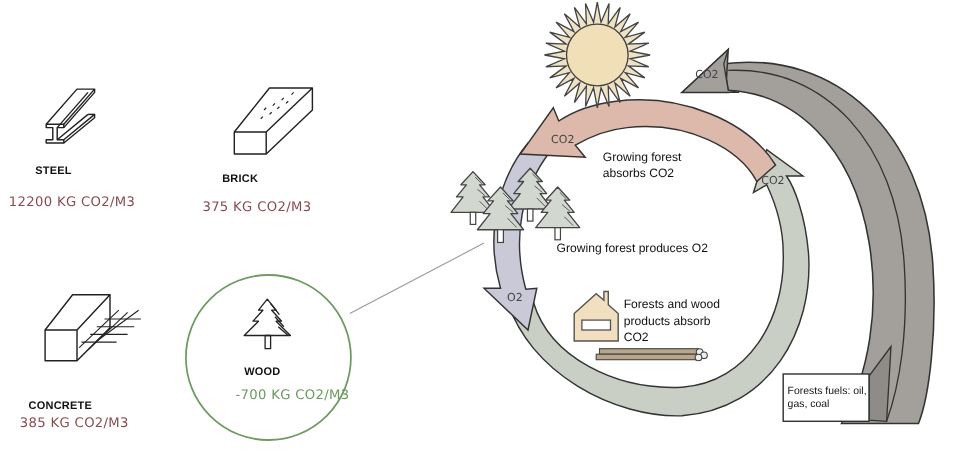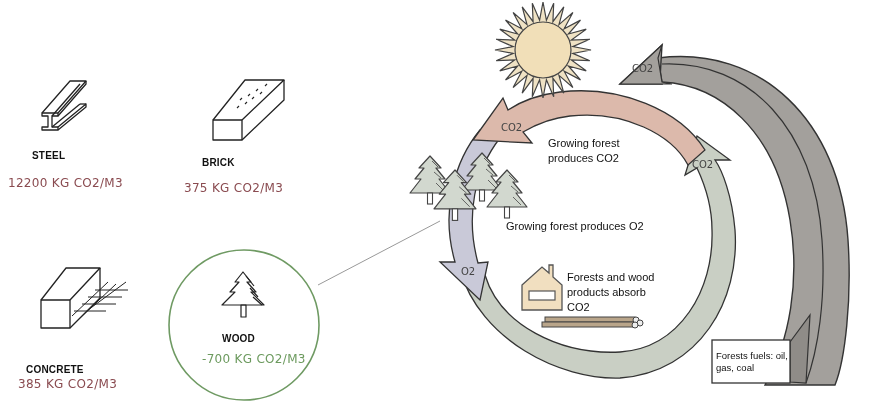--- a/index.html
+++ b/index.html
@@ -1,20 +1,20 @@
 <!DOCTYPE html>
 <html><head>
 <meta charset="utf-8">
 <style>
   html, body { margin: 0; padding: 0; background: #ffffff; }
   body { width: 870px; height: 411px; position: relative; overflow: hidden; font-family: "DejaVu Sans", sans-serif; }
   .abs { position: absolute; }
   .mat-name { font-family: "Liberation Sans", sans-serif; font-weight: bold; font-size: 10px; color: #111; letter-spacing: 0.2px; }
   .mat-val { font-family: "DejaVu Sans", sans-serif; font-size: 12px; color: #8a4b50; letter-spacing: 0.3px; }
-  .mat-val.wood { color: #6c9a5e; }
+  .mat-val.wood { color: #6c9a5e; margin-left: 12px; }
   .lbl { font-family: "Liberation Sans", sans-serif; font-weight: normal; font-size: 11px; color: #111; line-height: 15px; }
   .arrowlbl { font-family: "DejaVu Sans", sans-serif; font-size: 10px; color: #444; }
   svg { position: absolute; left: 0; top: 0; }
 </style>
 </head>
 <body>
 
 <svg width="870" height="411" viewBox="0 0 870 411">
   <defs></defs>
 
@@ -149,21 +149,21 @@
 <div class="abs mat-name" style="left:222px; top:333px;">WOOD</div>
 <div class="abs mat-val wood" style="left:202px; top:352px;">-700 KG CO2/M3</div>
 
 <div class="abs arrowlbl" style="left:501px; top:122px;">CO2</div>
 <div class="abs arrowlbl" style="left:692px; top:159px;">CO2</div>
 <div class="abs arrowlbl" style="left:461px; top:266px;">O2</div>
 <div class="abs arrowlbl" style="left:632px; top:63px;">CO2</div>
 
 <div class="abs lbl" style="left:548px; top:136px;">
   <div>Growing forest</div>
-  <div>produces CO2</div>
+  <div>absorbs CO2</div>
 </div>
 <div class="abs lbl" style="left:506px; top:219px;">Growing forest produces O2</div>
 <div class="abs lbl" style="left:567px; top:270px;">
   <div>Forests and wood</div>
   <div>products absorb</div>
   <div>CO2</div>
 </div>
 <div class="abs lbl" style="left:716px; top:350px; font-size:9.5px; line-height:12px; font-weight:normal;">
   <div>Forests fuels: oil,</div>
   <div>gas, coal</div>

